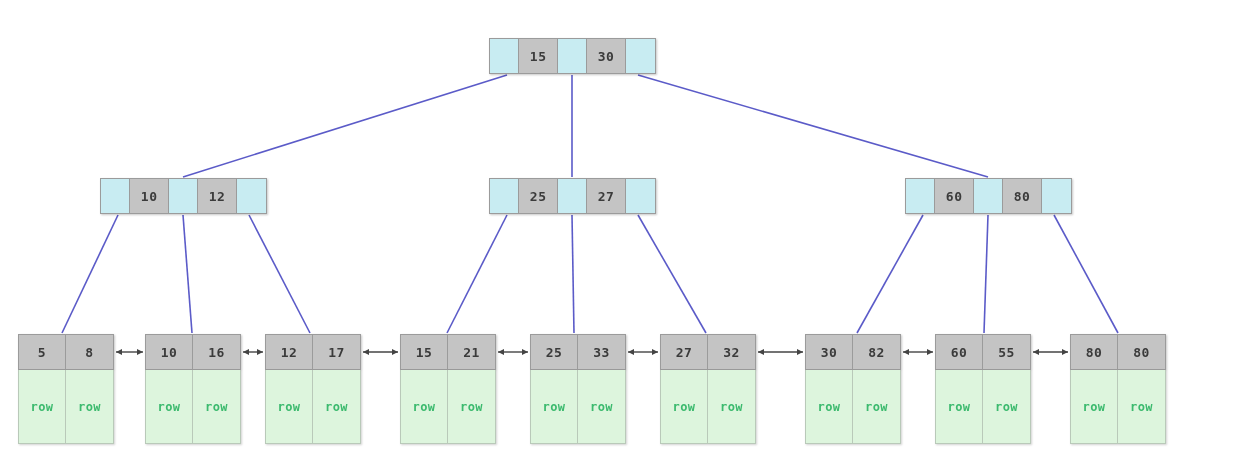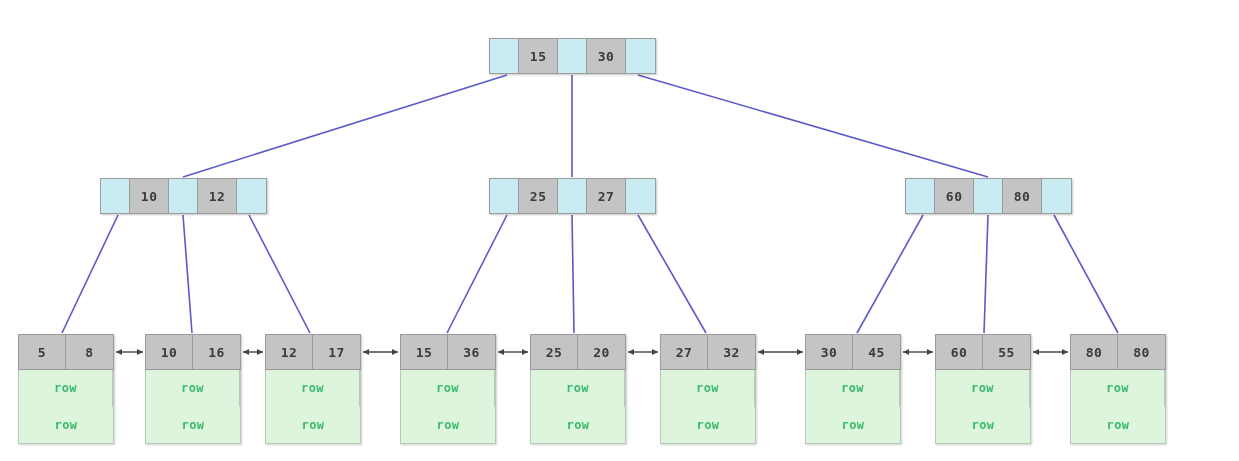--- a/index.html
+++ b/index.html
@@ -87,21 +87,21 @@
     justify-content: center;
     font-size: 13px;
     font-weight: bold;
     color: #3b3b3b;
     letter-spacing: 0.5px;
   }
   .leaf-key-cell.last { border-right: none; }
 
   .leaf-rows {
     display: flex;
-    flex-direction: column;
+    flex-direction: row;
     box-sizing: border-box;
     border: 1px solid #b9c9b9;
     border-top: none;
     background: #ddf5dd;
     height: 74px;
     box-shadow: 1px 1px 2px rgba(0,0,0,0.18);
   }
   .leaf-row-cell {
     box-sizing: border-box;
     flex: 1 1 50%;
@@ -207,51 +207,51 @@
           <div class="leaf-key-cell last">17</div>
         </div>
         <div class="leaf-rows">
           <div class="leaf-row-cell">row</div>
           <div class="leaf-row-cell last">row</div>
         </div>
       </div>
       <div class="leaf-node" style="left: 400px; top: 334px; width: 96px;">
         <div class="leaf-keys">
           <div class="leaf-key-cell">15</div>
-          <div class="leaf-key-cell last">36</div>
+          <div class="leaf-key-cell last">21</div>
         </div>
         <div class="leaf-rows">
           <div class="leaf-row-cell">row</div>
           <div class="leaf-row-cell last">row</div>
         </div>
       </div>
       <div class="leaf-node" style="left: 530px; top: 334px; width: 96px;">
         <div class="leaf-keys">
           <div class="leaf-key-cell">25</div>
-          <div class="leaf-key-cell last">20</div>
+          <div class="leaf-key-cell last">33</div>
         </div>
         <div class="leaf-rows">
           <div class="leaf-row-cell">row</div>
           <div class="leaf-row-cell last">row</div>
         </div>
       </div>
       <div class="leaf-node" style="left: 660px; top: 334px; width: 96px;">
         <div class="leaf-keys">
           <div class="leaf-key-cell">27</div>
           <div class="leaf-key-cell last">32</div>
         </div>
         <div class="leaf-rows">
           <div class="leaf-row-cell">row</div>
           <div class="leaf-row-cell last">row</div>
         </div>
       </div>
       <div class="leaf-node" style="left: 805px; top: 334px; width: 96px;">
         <div class="leaf-keys">
           <div class="leaf-key-cell">30</div>
-          <div class="leaf-key-cell last">45</div>
+          <div class="leaf-key-cell last">82</div>
         </div>
         <div class="leaf-rows">
           <div class="leaf-row-cell">row</div>
           <div class="leaf-row-cell last">row</div>
         </div>
       </div>
       <div class="leaf-node" style="left: 935px; top: 334px; width: 96px;">
         <div class="leaf-keys">
           <div class="leaf-key-cell">60</div>
           <div class="leaf-key-cell last">55</div>

